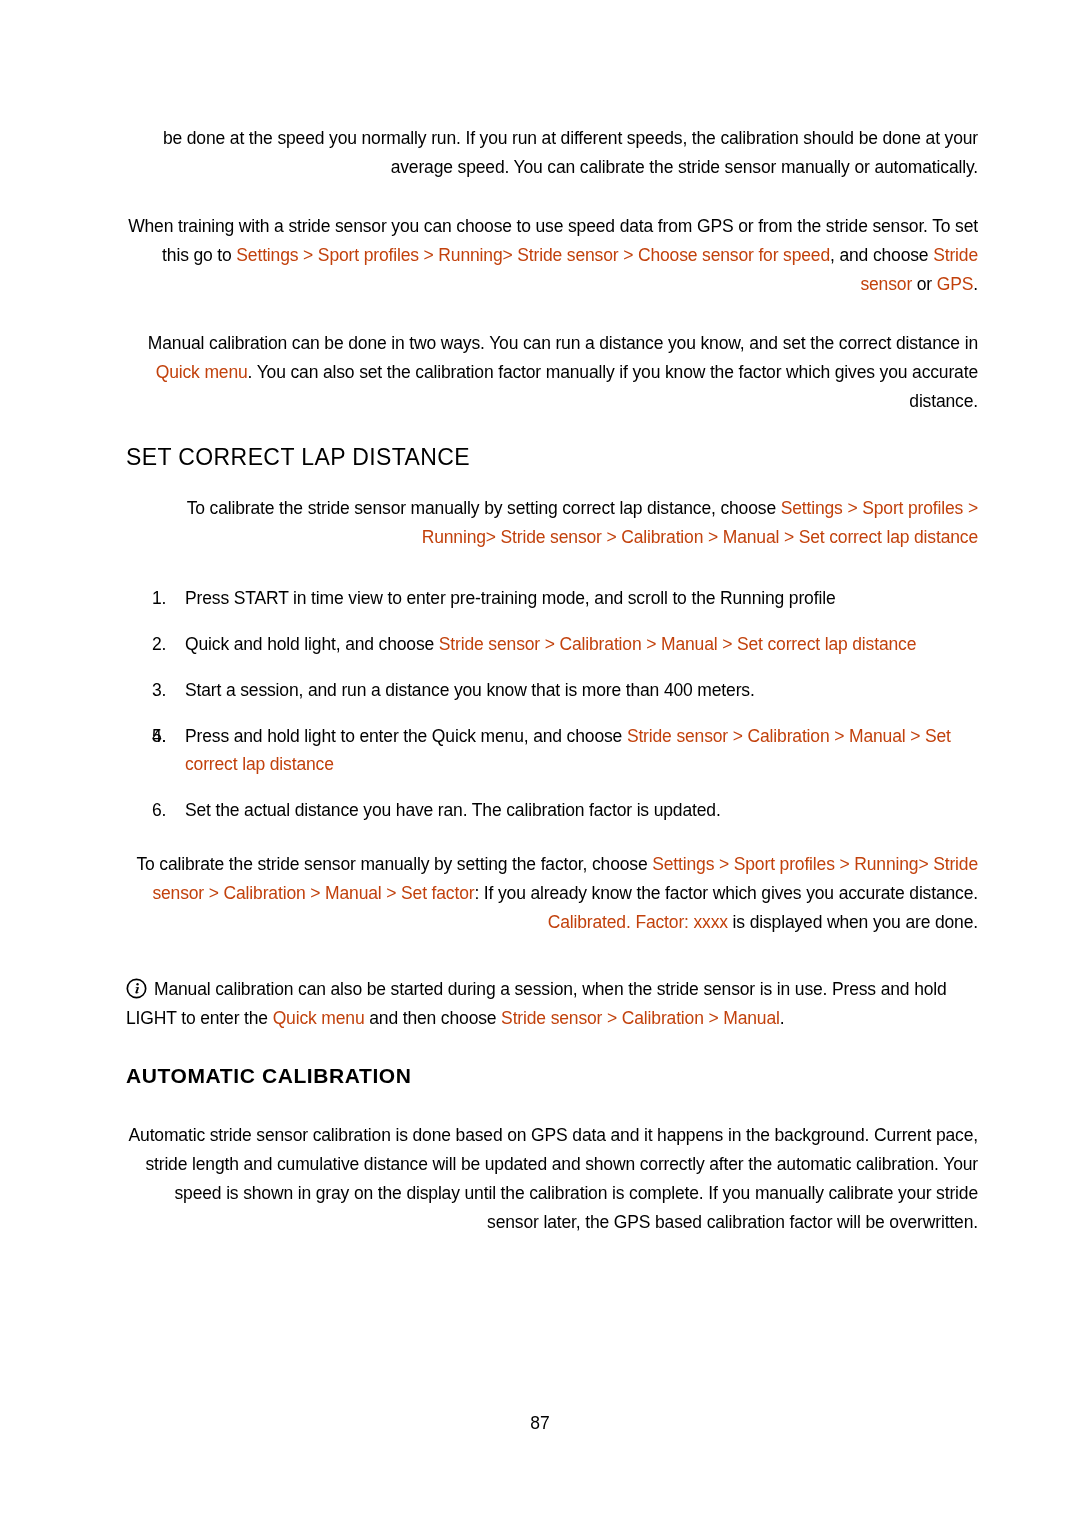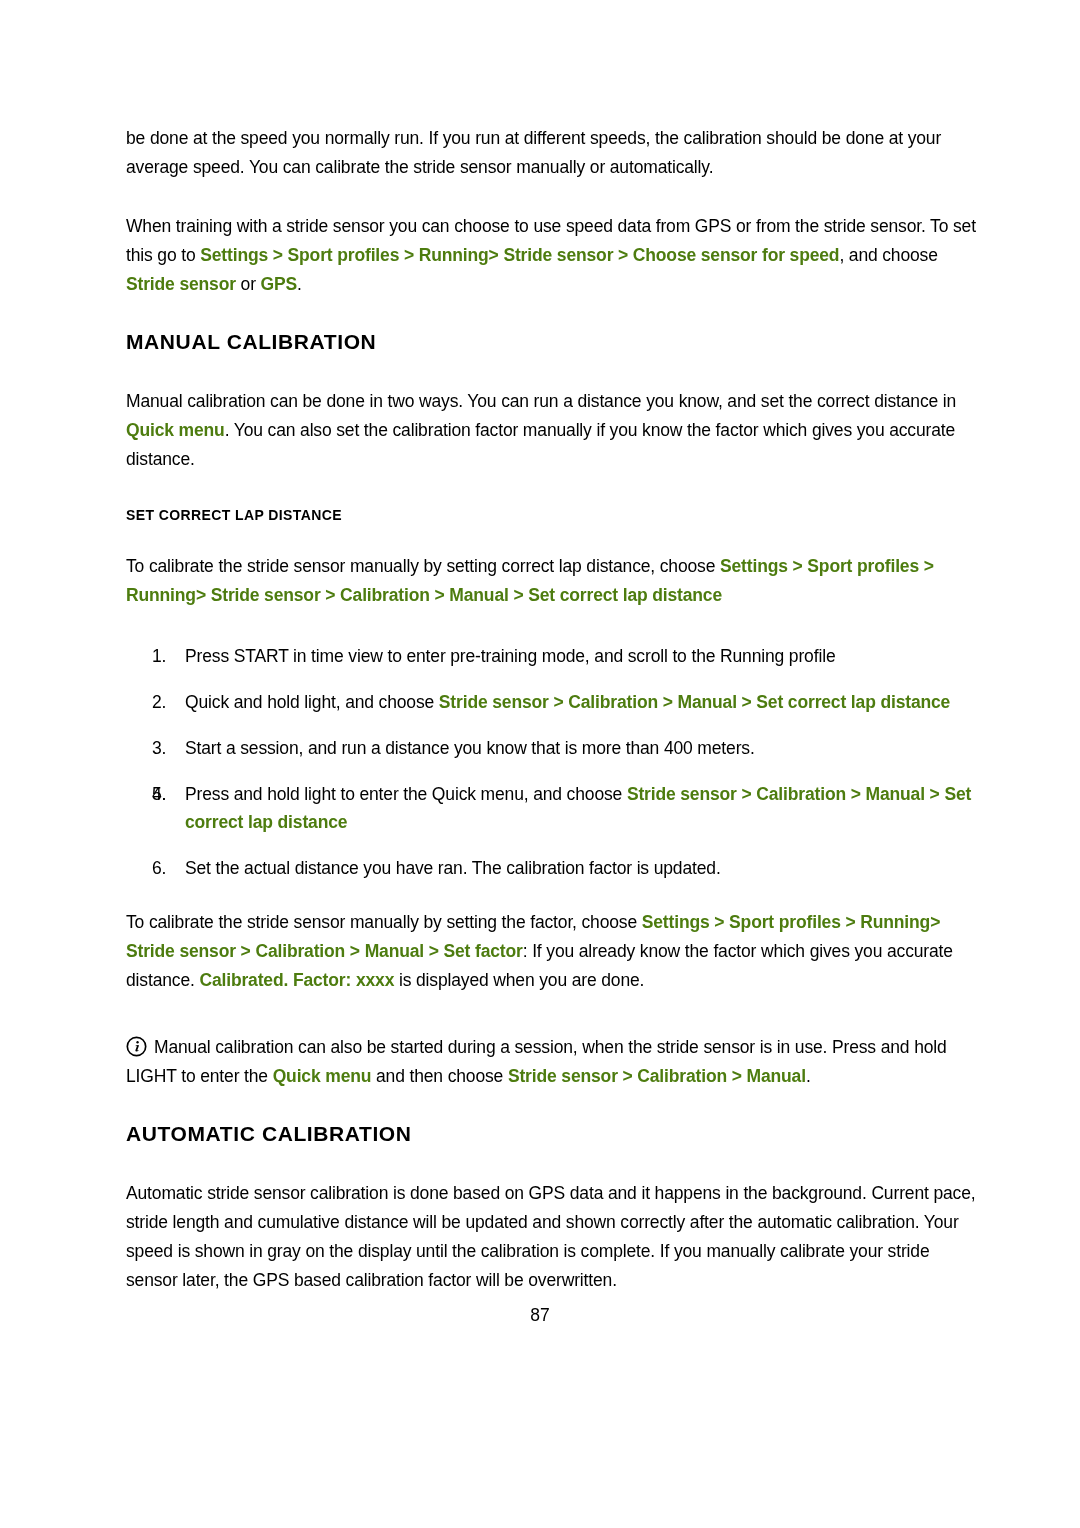--- a/index.html
+++ b/index.html
@@ -28,41 +28,41 @@
     left: 126px;
     top: 124px;
     width: 852px;
   }
   p.body-para {
     margin: 0 0 30px 0;
     font-size: 17.5px;
     line-height: 29px;
     font-stretch: semi-condensed;
     letter-spacing: -0.15px;
-    text-align: left;
+    text-align: right;
     color: #000;
   }
   p.tight { margin-bottom: 32px; }
   .nav {
-    color: #4d7c0f;
-    font-weight: bold;
+    color: #c2410c;
+    font-weight: normal;
   }
   h1.section-title {
     margin: 6px 0 32px 0;
     font-size: 21px;
     line-height: 26px;
     font-weight: bold;
     letter-spacing: 0.6px;
     color: #000;
   }
   h2.sub-title {
     margin: 10px 0 26px 0;
-    font-size: 14px;
+    font-size: 23px;
     line-height: 22px;
-    font-weight: bold;
+    font-weight: normal;
     letter-spacing: 0.4px;
     color: #000;
   }
   ol.steps {
     margin: 0 0 26px 0;
     padding: 0;
     list-style: none;
     counter-reset: step;
   }
   ol.steps > li {
@@ -97,40 +97,39 @@
     vertical-align: -4px;
     margin-right: 7px;
     width: 21px;
     height: 21px;
   }
   .note .info-icon svg { display: block; }
   .spacer-sm { height: 8px; }
   .page-number {
     position: absolute;
     left: 0;
-    top: 1304px;
+    top: 1412px;
     width: 1080px;
     text-align: center;
     font-size: 17.5px;
     line-height: 22px;
     color: #000;
     letter-spacing: 0px;
   }
 </style>
 </head>
 <body>
 
 <div class="page">
   <div class="content">
 
     <p class="body-para">be done at the speed you normally run. If you run at different speeds, the calibration should be done at your average speed. You can calibrate the stride sensor manually or automatically.</p>
 
     <p class="body-para"><span>When training with a stride sensor you can choose to use speed data from GPS or from the stride sensor. To set this go to </span><span class="nav">Settings &gt; Sport profiles &gt; Running&gt; Stride sensor &gt; Choose sensor for speed</span><span>, and choose </span><span class="nav">Stride sensor</span><span> or </span><span class="nav">GPS</span><span>.</span></p>
 
-    <h1 class="section-title">MANUAL CALIBRATION</h1>
 
     <p class="body-para"><span>Manual calibration can be done in two ways. You can run a distance you know, and set the correct distance in </span><span class="nav">Quick menu</span><span>. You can also set the calibration factor manually if you know the factor which gives you accurate distance.</span></p>
 
     <h2 class="sub-title">SET CORRECT LAP DISTANCE</h2>
 
     <p class="body-para tight"><span>To calibrate the stride sensor manually by setting correct lap distance, choose </span><span class="nav">Settings &gt; Sport profiles &gt; Running&gt; Stride sensor &gt; Calibration &gt; Manual &gt; Set correct lap distance</span></p>
 
     <ol class="steps">
       <li><span class="num">1.</span><span>Press START in time view to enter pre-training mode, and scroll to the Running profile</span><span class="nav"></span></li>
       <li><span class="num">2.</span><span>Quick and hold light, and choose </span><span class="nav">Stride sensor &gt; Calibration &gt; Manual &gt; Set correct lap distance</span></li>

